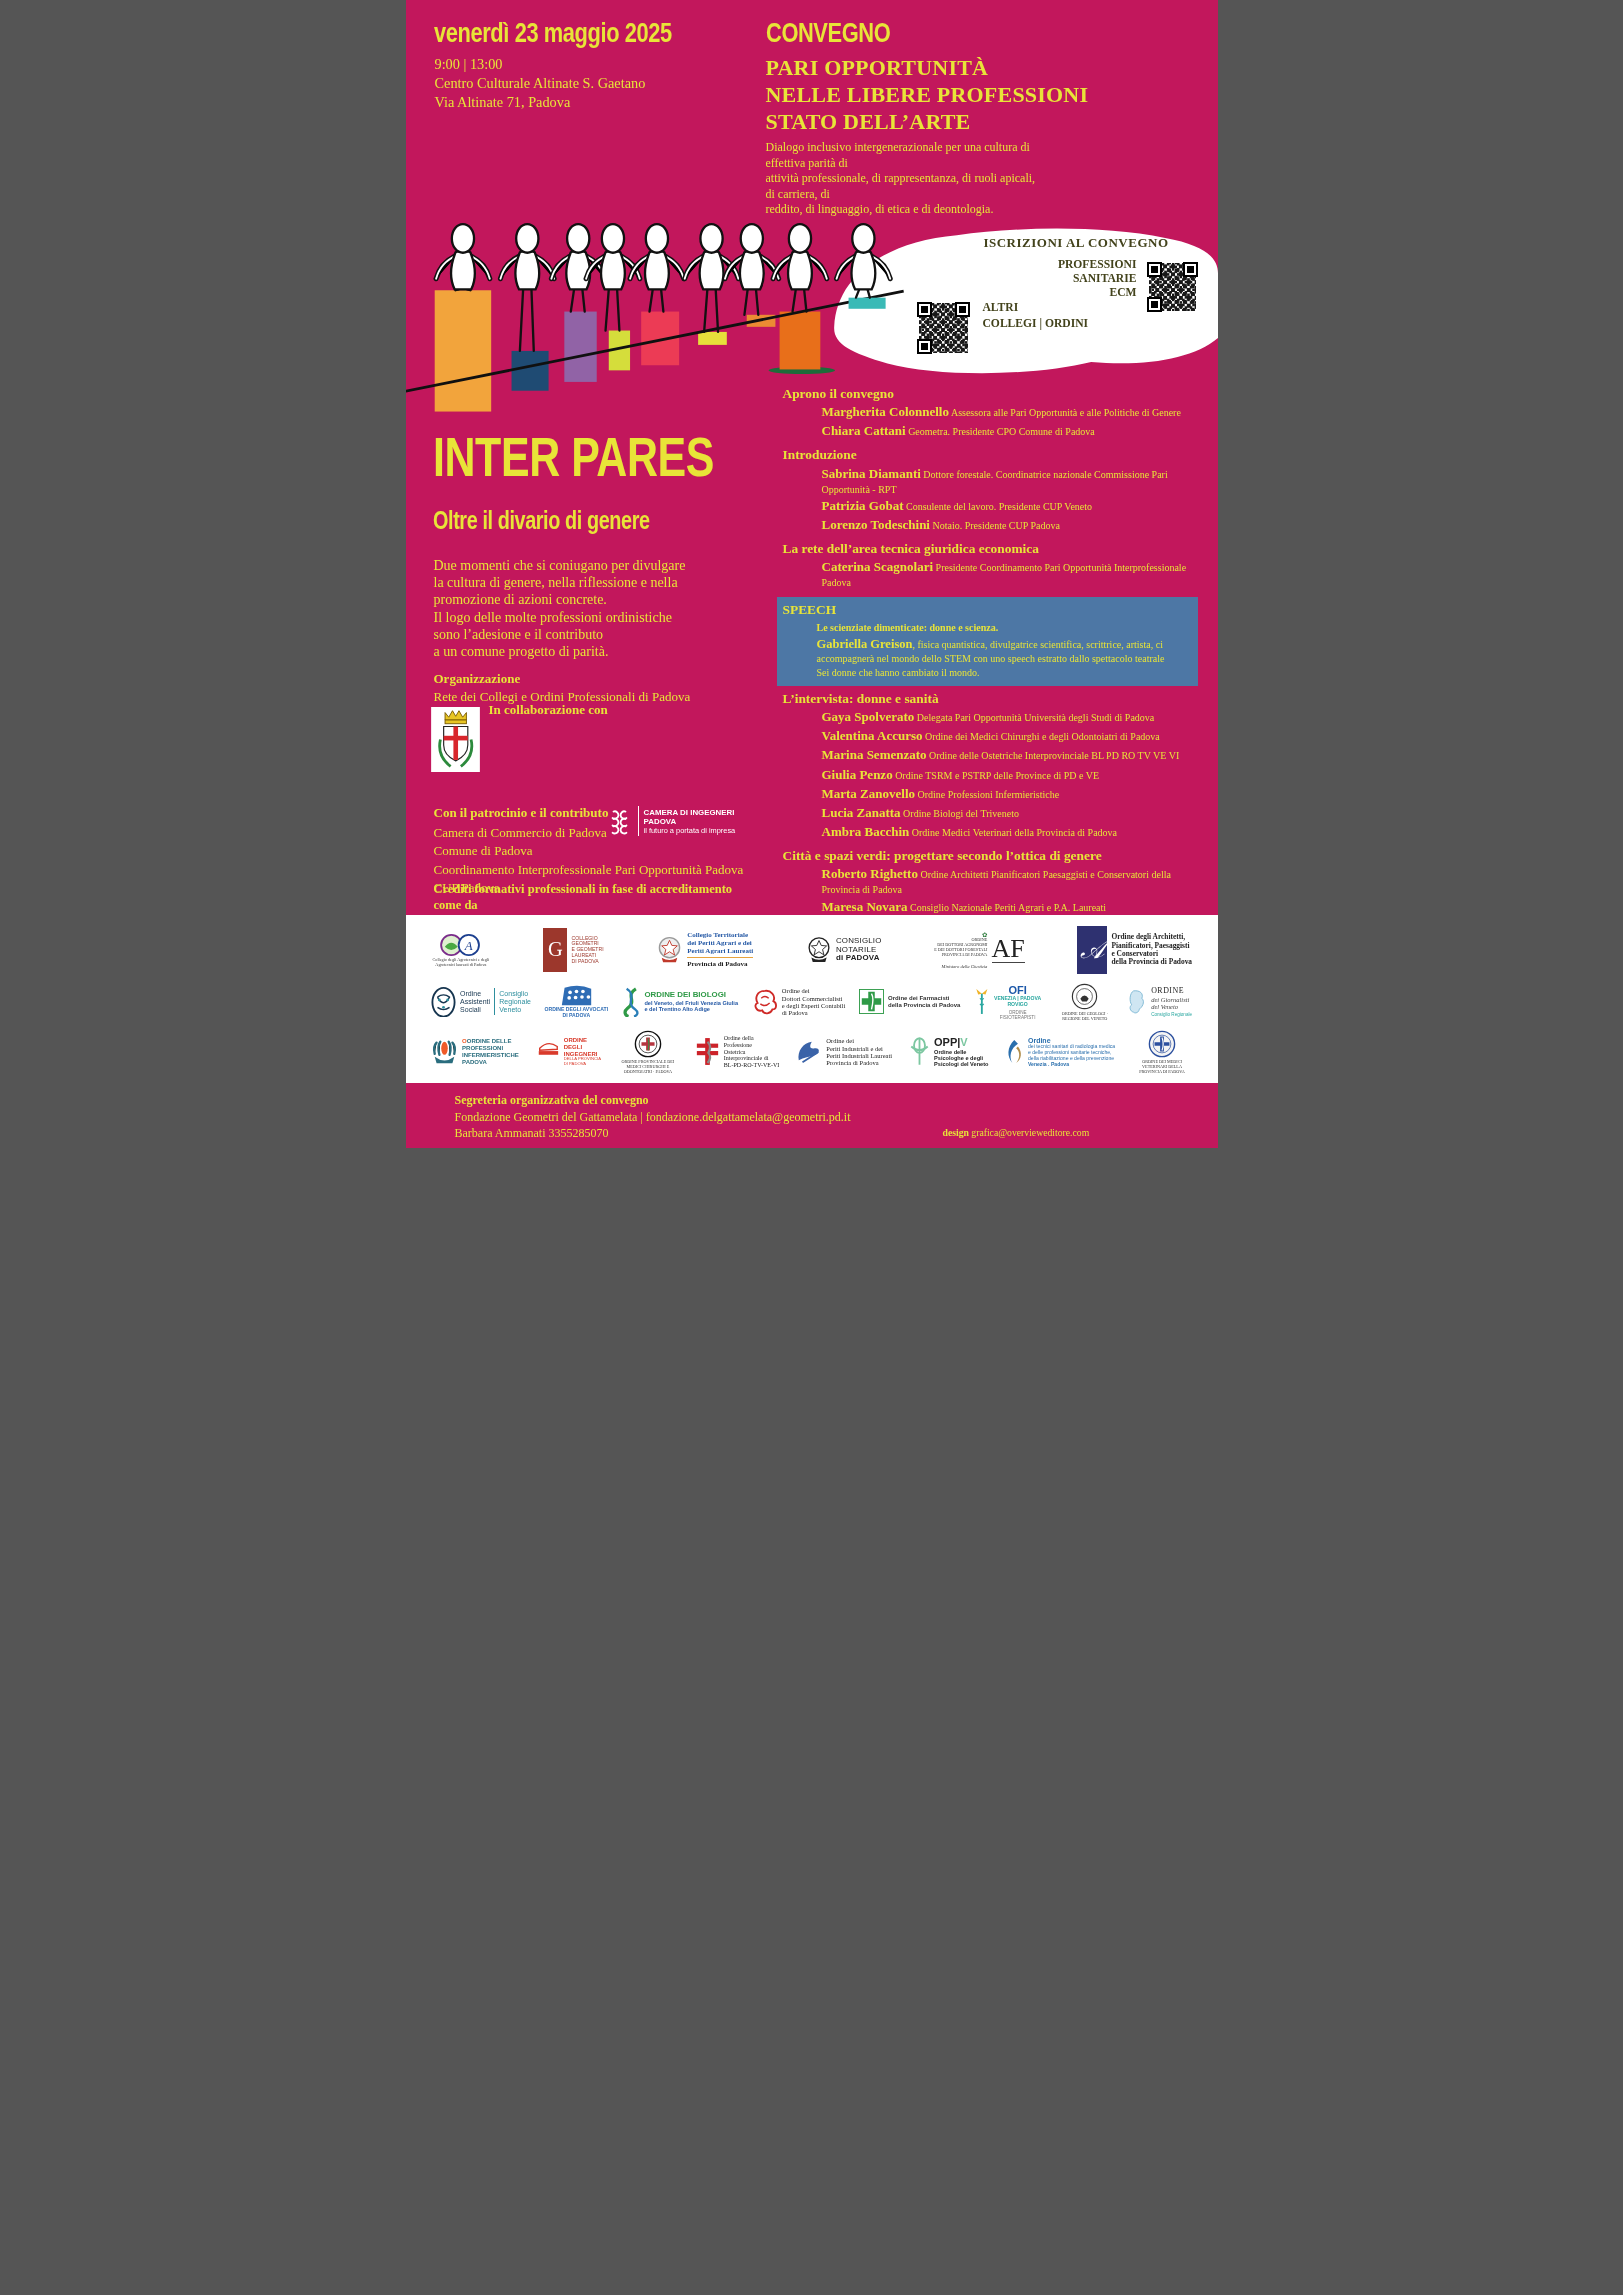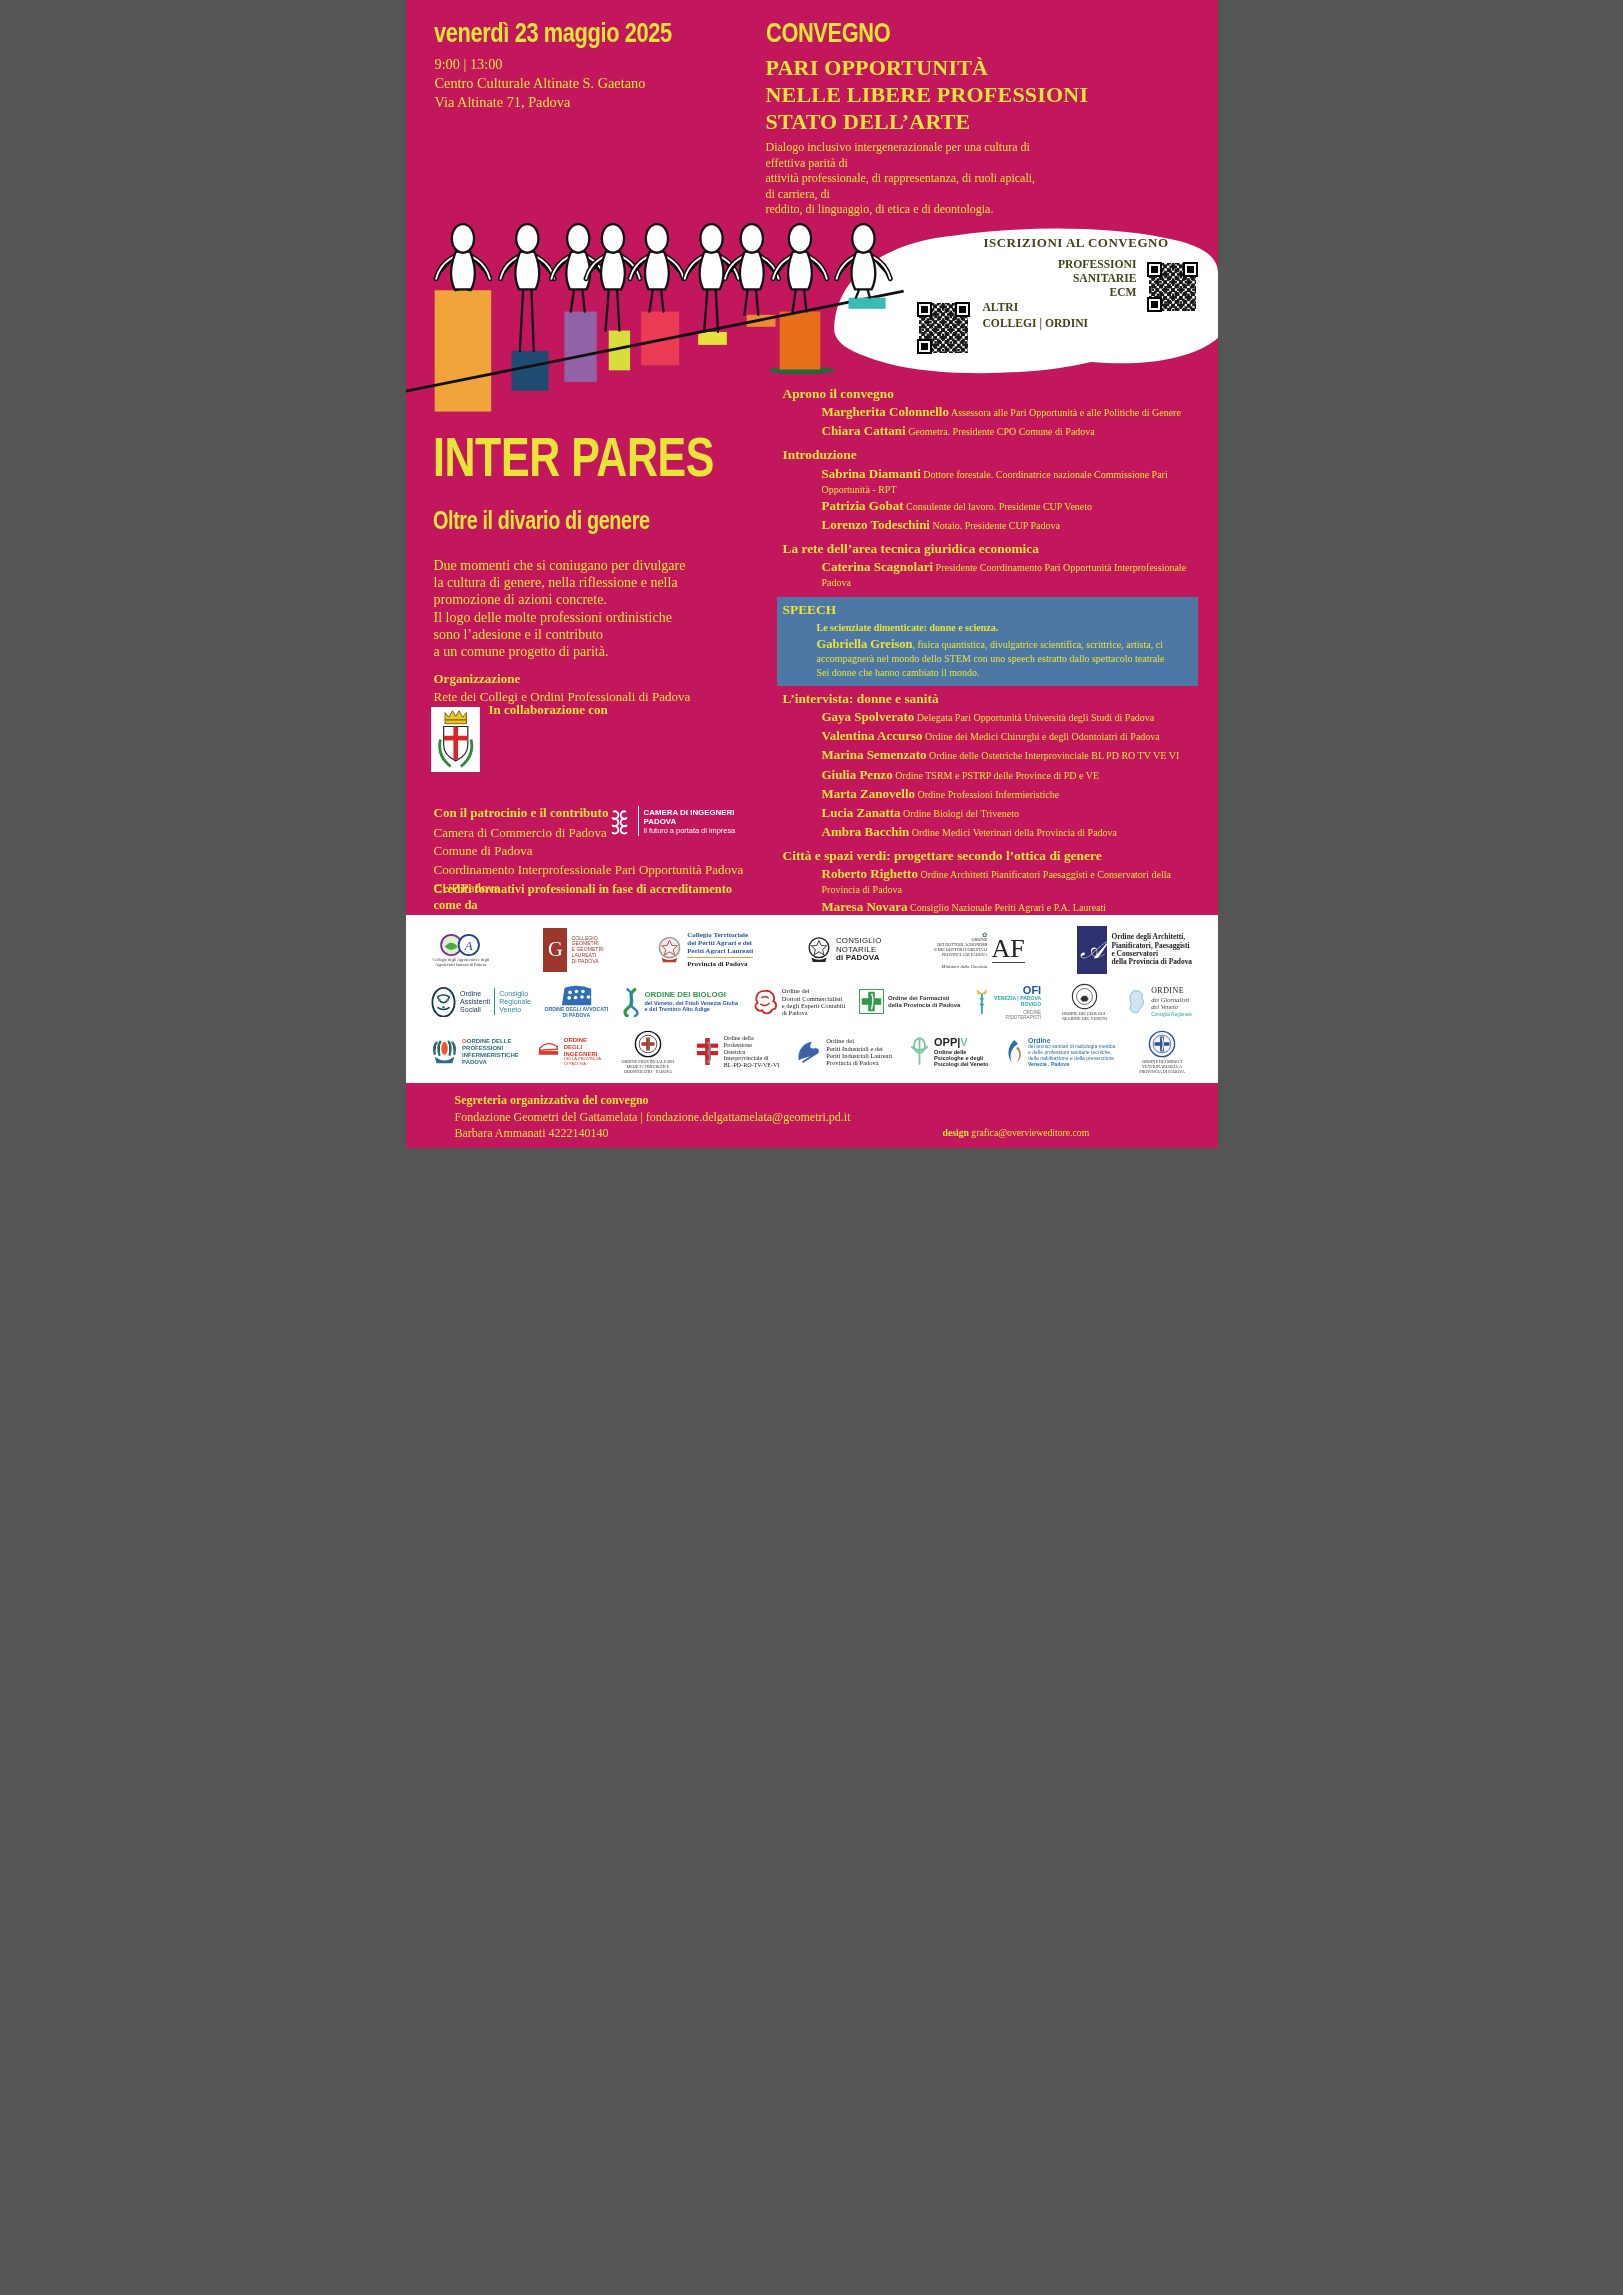--- a/index.html
+++ b/index.html
@@ -474,21 +474,21 @@
           <div>Ordine dei Farmacisti</div>
             <div>della Provincia di Padova</div>
         </div>
       </div>
       <div class="cell">
         <svg width="15.7" height="29" viewBox="0 0 34 62">
             <path d="M17 14 L5 4 L9 16 Z M17 14 L29 4 L25 16 Z" fill="#f0b429"></path>
             <path d="M17 14 L17 58" stroke="#2aa7a0" stroke-width="4"></path>
             <path d="M13 24 q4 6 8 0 M13 36 q4 6 8 0" stroke="#2aa7a0" stroke-width="2.5" fill="none"></path>
           </svg>
-        <div class="ln" style="text-align:right">
+        <div class="ln" style="text-align:center">
           <div style="color:#1b57a8;font-weight:700;font-size:11px">OFI</div>
           <div style="color:#2aa7a0;font-size:5.1px;font-weight:700">VENEZIA | PADOVA</div>
           <div style="color:#2aa7a0;font-size:5.1px;font-weight:700">ROVIGO</div>
           <div style="color:#777;font-size:4.6px;margin-top:1.9px">ORDINE</div>
           <div style="color:#777;font-size:4.6px">FISIOTERAPISTI</div>
         </div>
       </div>
       <div class="cell" style="flex-direction:column;gap:0.9px">
         <svg width="27" height="27" viewBox="0 0 58 58">
             <circle cx="29" cy="29" r="26" fill="#fff" stroke="#333" stroke-width="2.5"></circle>
@@ -612,19 +612,19 @@
             <path d="M30 16 q5 14 0 28" stroke="#fff" stroke-width="2.5" fill="none"></path>
           </svg>
         <div class="cap serifsm">ORDINE DEI MEDICI VETERINARI DELLA PROVINCIA DI PADOVA</div>
       </div>
     </div>
   </div>
 
   <div class="abs footer"></div>
   <div class="abs seg-h">Segreteria organizzativa del convegno</div>
   <div class="abs seg-1">Fondazione Geometri del Gattamelata | fondazione.delgattamelata@geometri.pd.it</div>
-  <div class="abs seg-2">Barbara Ammanati 4222140140</div>
+  <div class="abs seg-2">Barbara Ammanati 3355285070</div>
   <div class="abs design">
     <b>design</b> <span>grafica@overvieweditore.com</span>
   </div>
 
 </div>
 
 
 </body></html>

